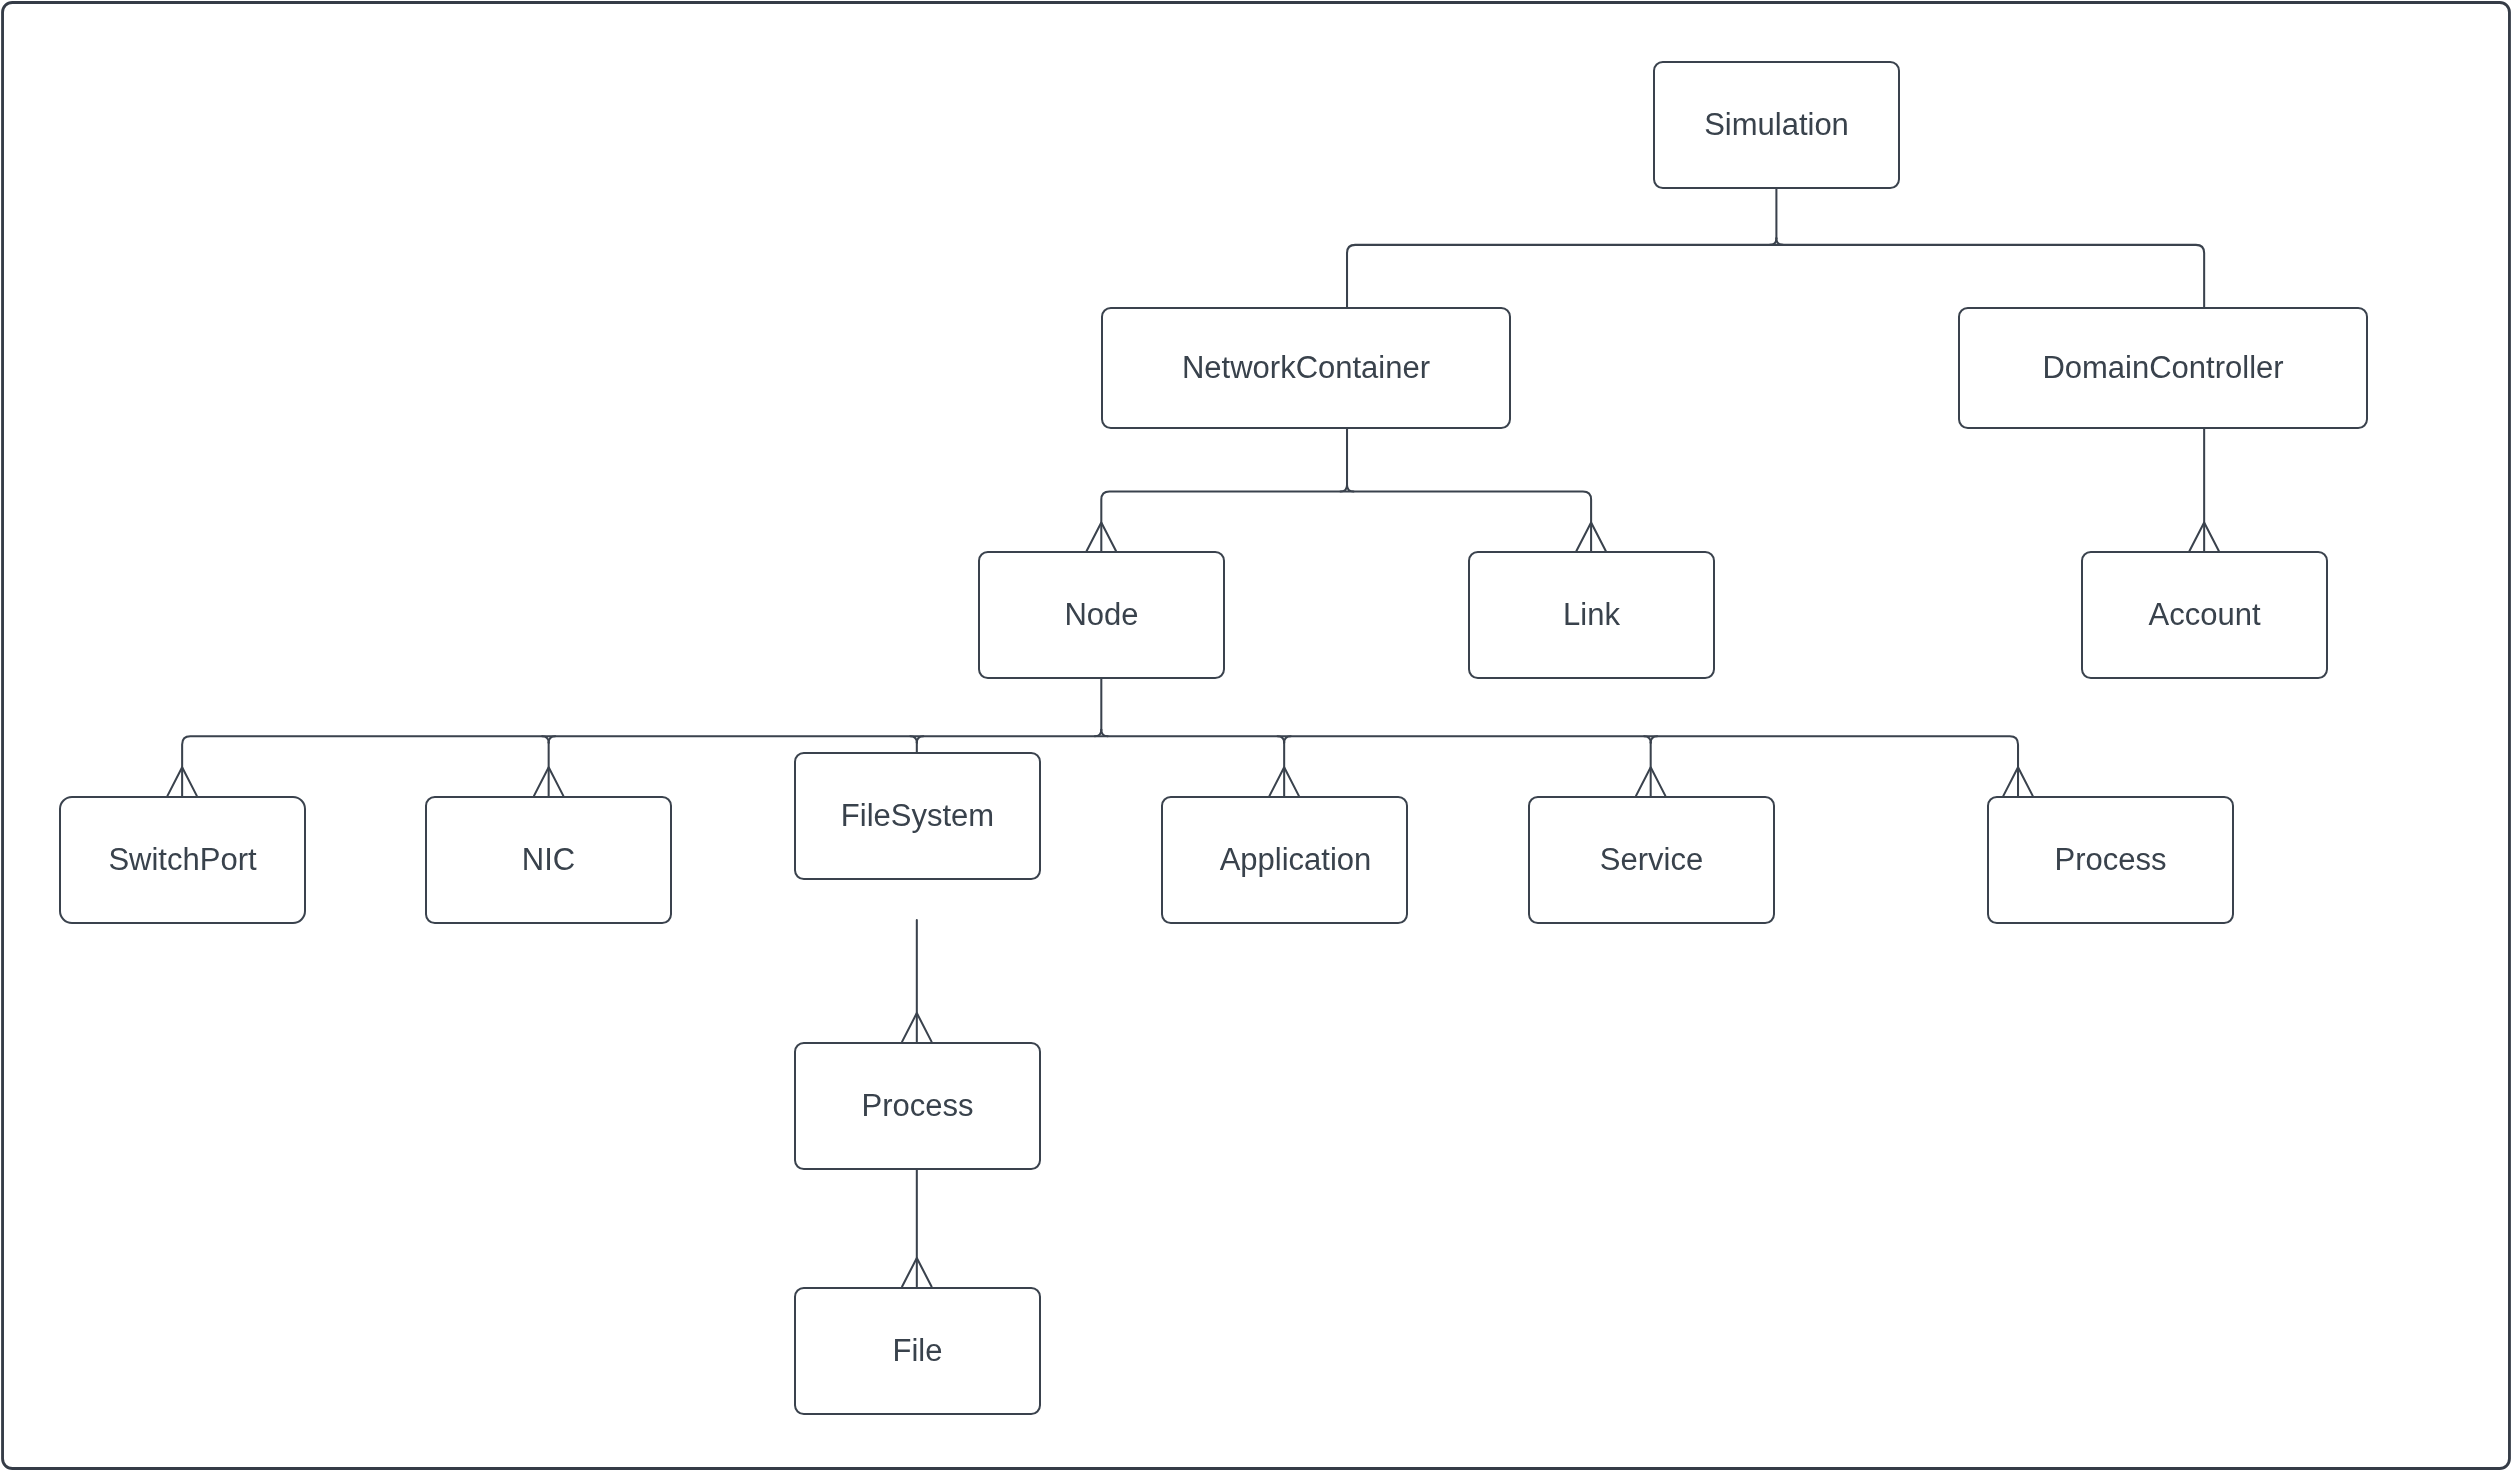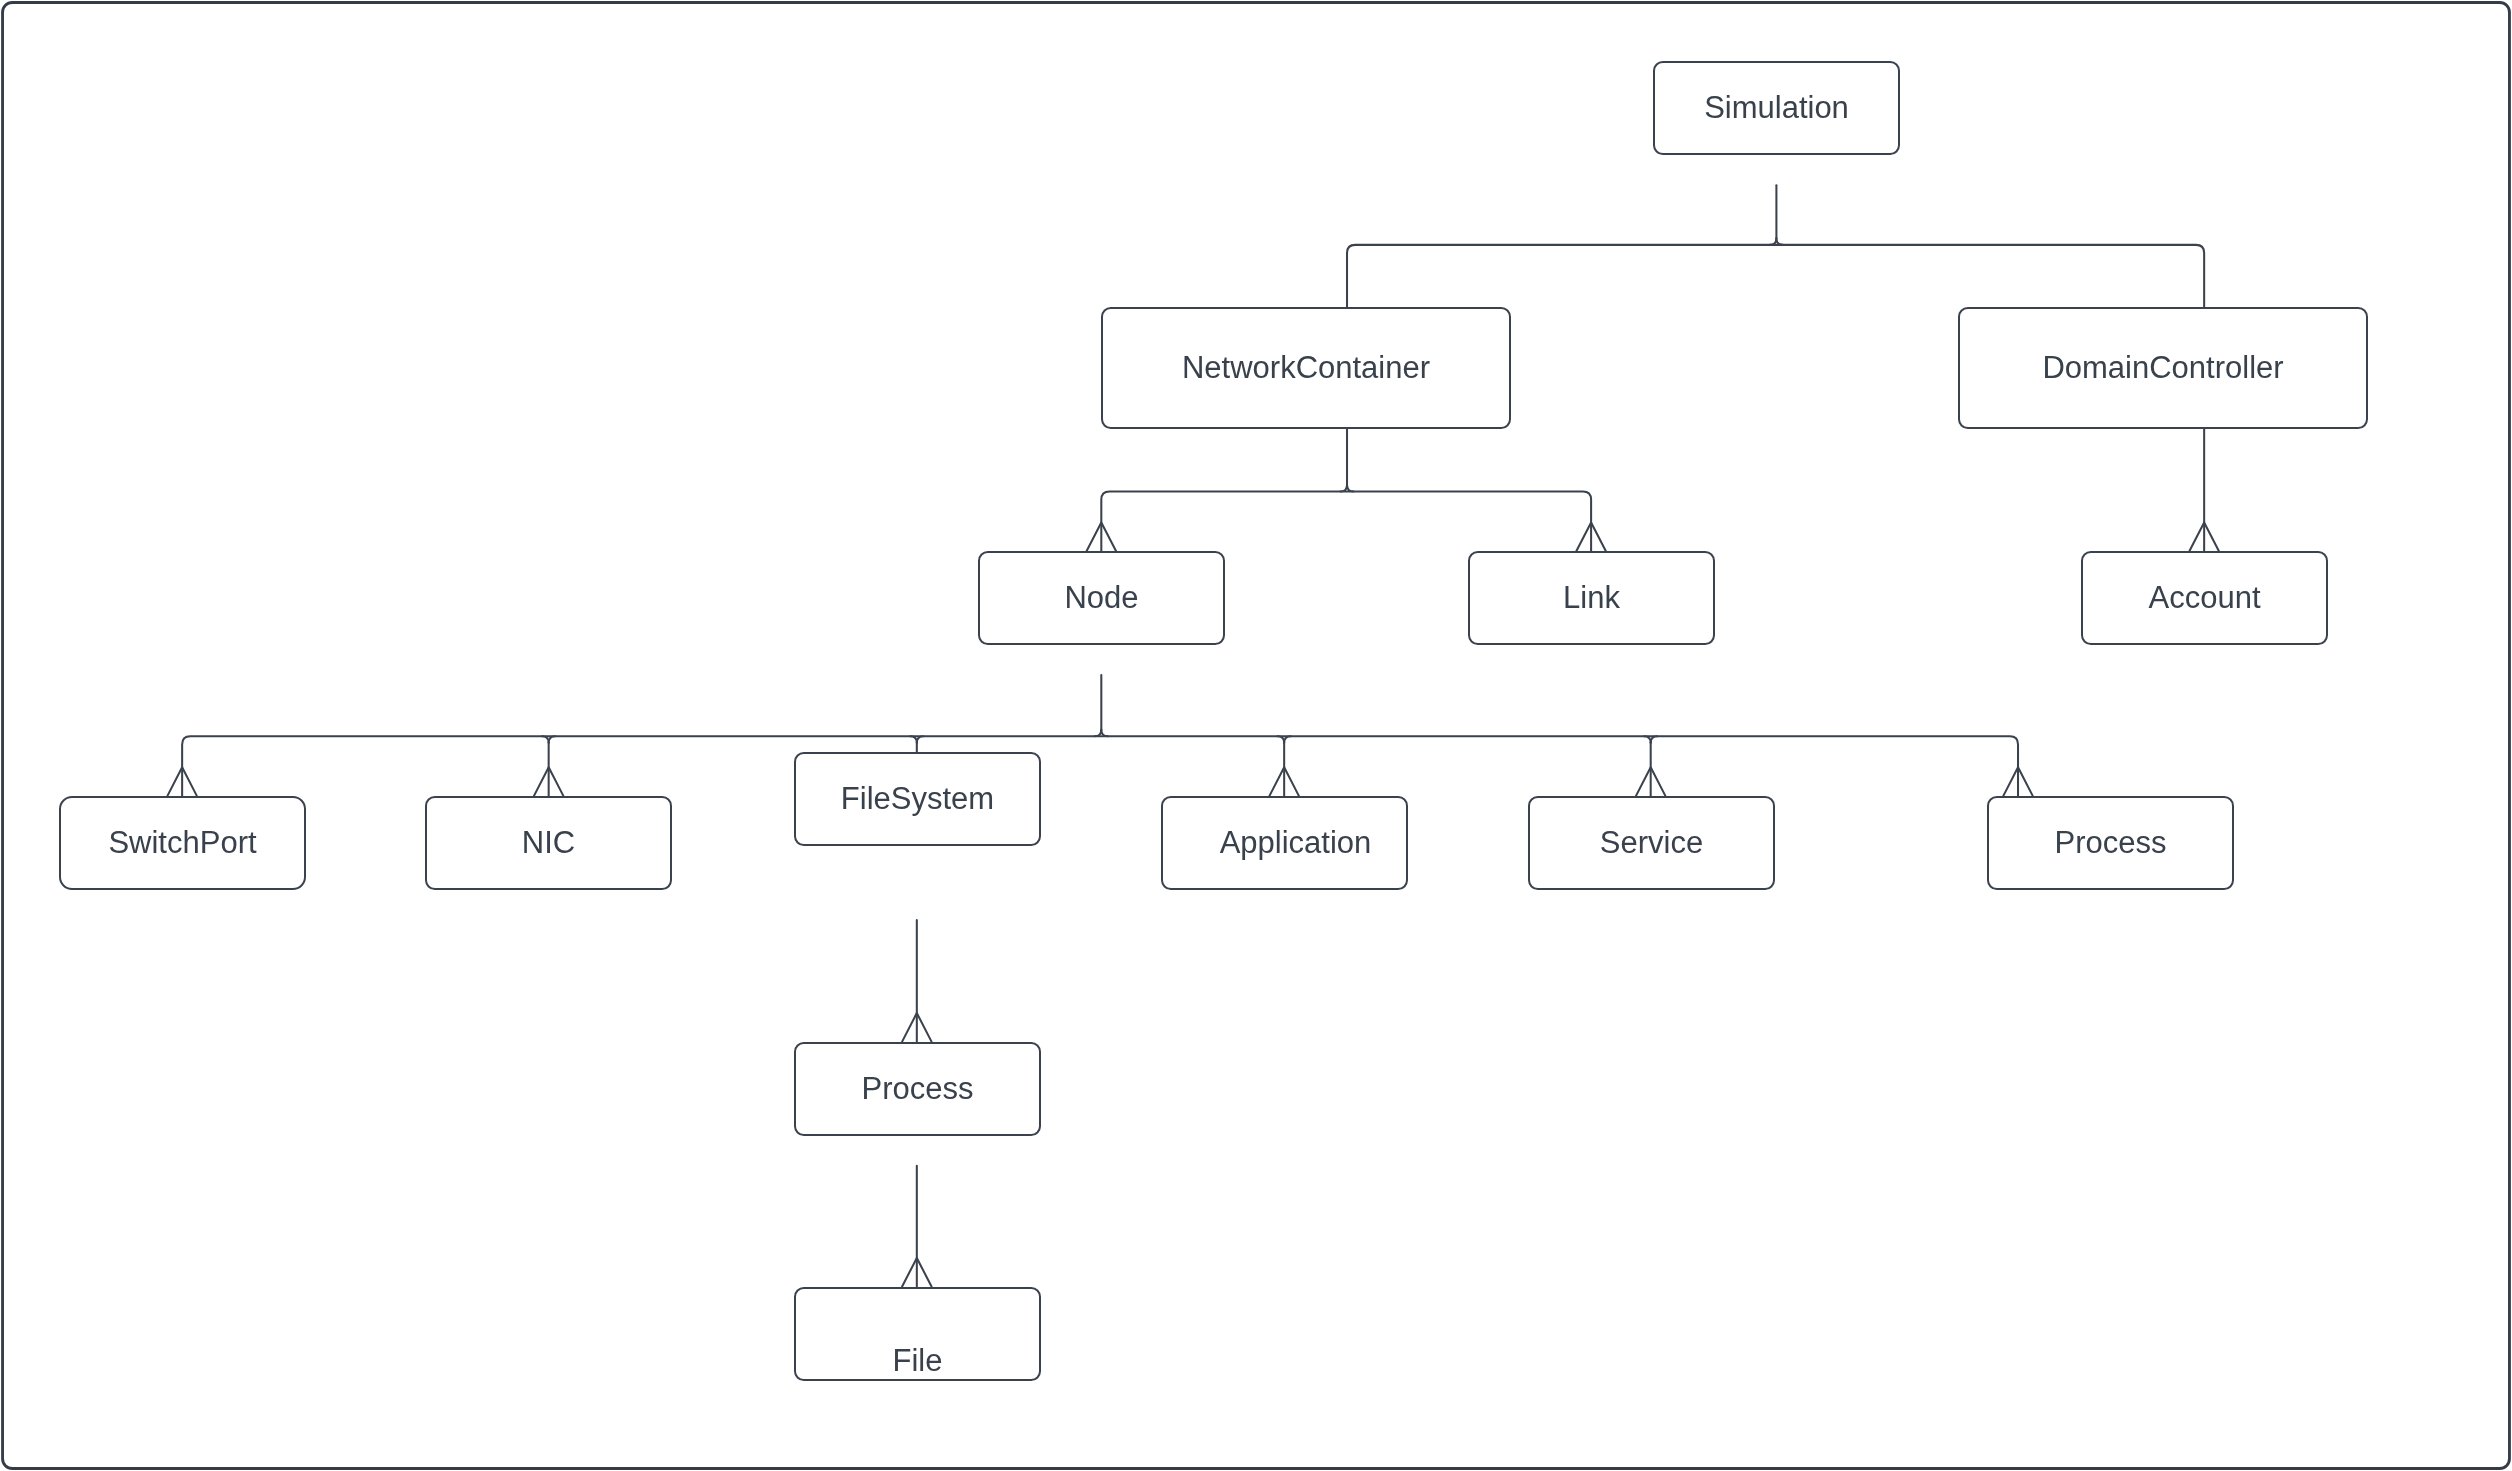--- a/index.html
+++ b/index.html
@@ -30,21 +30,21 @@
     justify-content:center;
   }
   .node span{
     color:#39424c;
     font-size:31px;
     line-height:1.2;
     white-space:nowrap;
     user-select:none;
   }
   
-  .w-std{width:247px;height:94px;}
+  .w-std{width:247px;height:128px;}
   .w-wide{width:410px;height:122px;}
 </style>
 </head>
 <body>
 
 <div class="canvas">
 
   <svg class="edges" viewBox="0 0 3077 1802" aria-hidden="true">
 
     <rect class="frame" x="3" y="3" width="3071" height="1796" rx="12"></rect>
@@ -138,18 +138,18 @@
     </div>
   <div class="node w-std" style="left:1528px;top:796px;text-align:center;">
       <span>Service</span>
     </div>
   <div class="node w-std" style="left:1987px;top:796px;">
       <span>Process</span>
     </div>
   <div class="node w-std" style="left:794px;top:1042px;">
       <span>Process</span>
     </div>
-  <div class="node w-std" style="left:794px;top:1287px;align-items:flex-end;">
+  <div class="node w-std" style="left:794px;top:1287px;">
       <span>File</span>
     </div>
 
 </div>
 
 
 </body></html>

